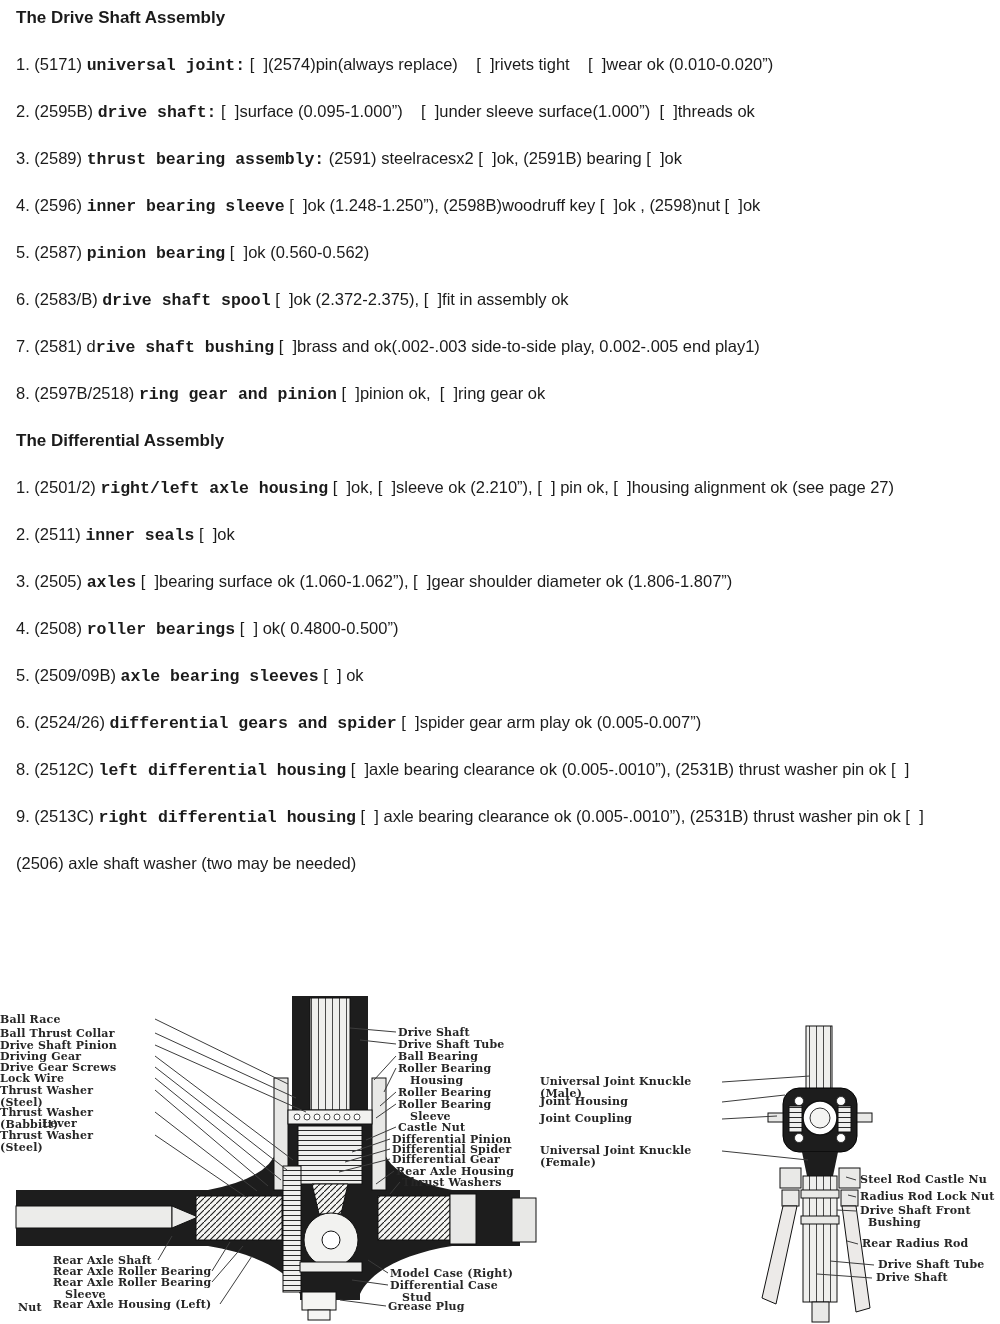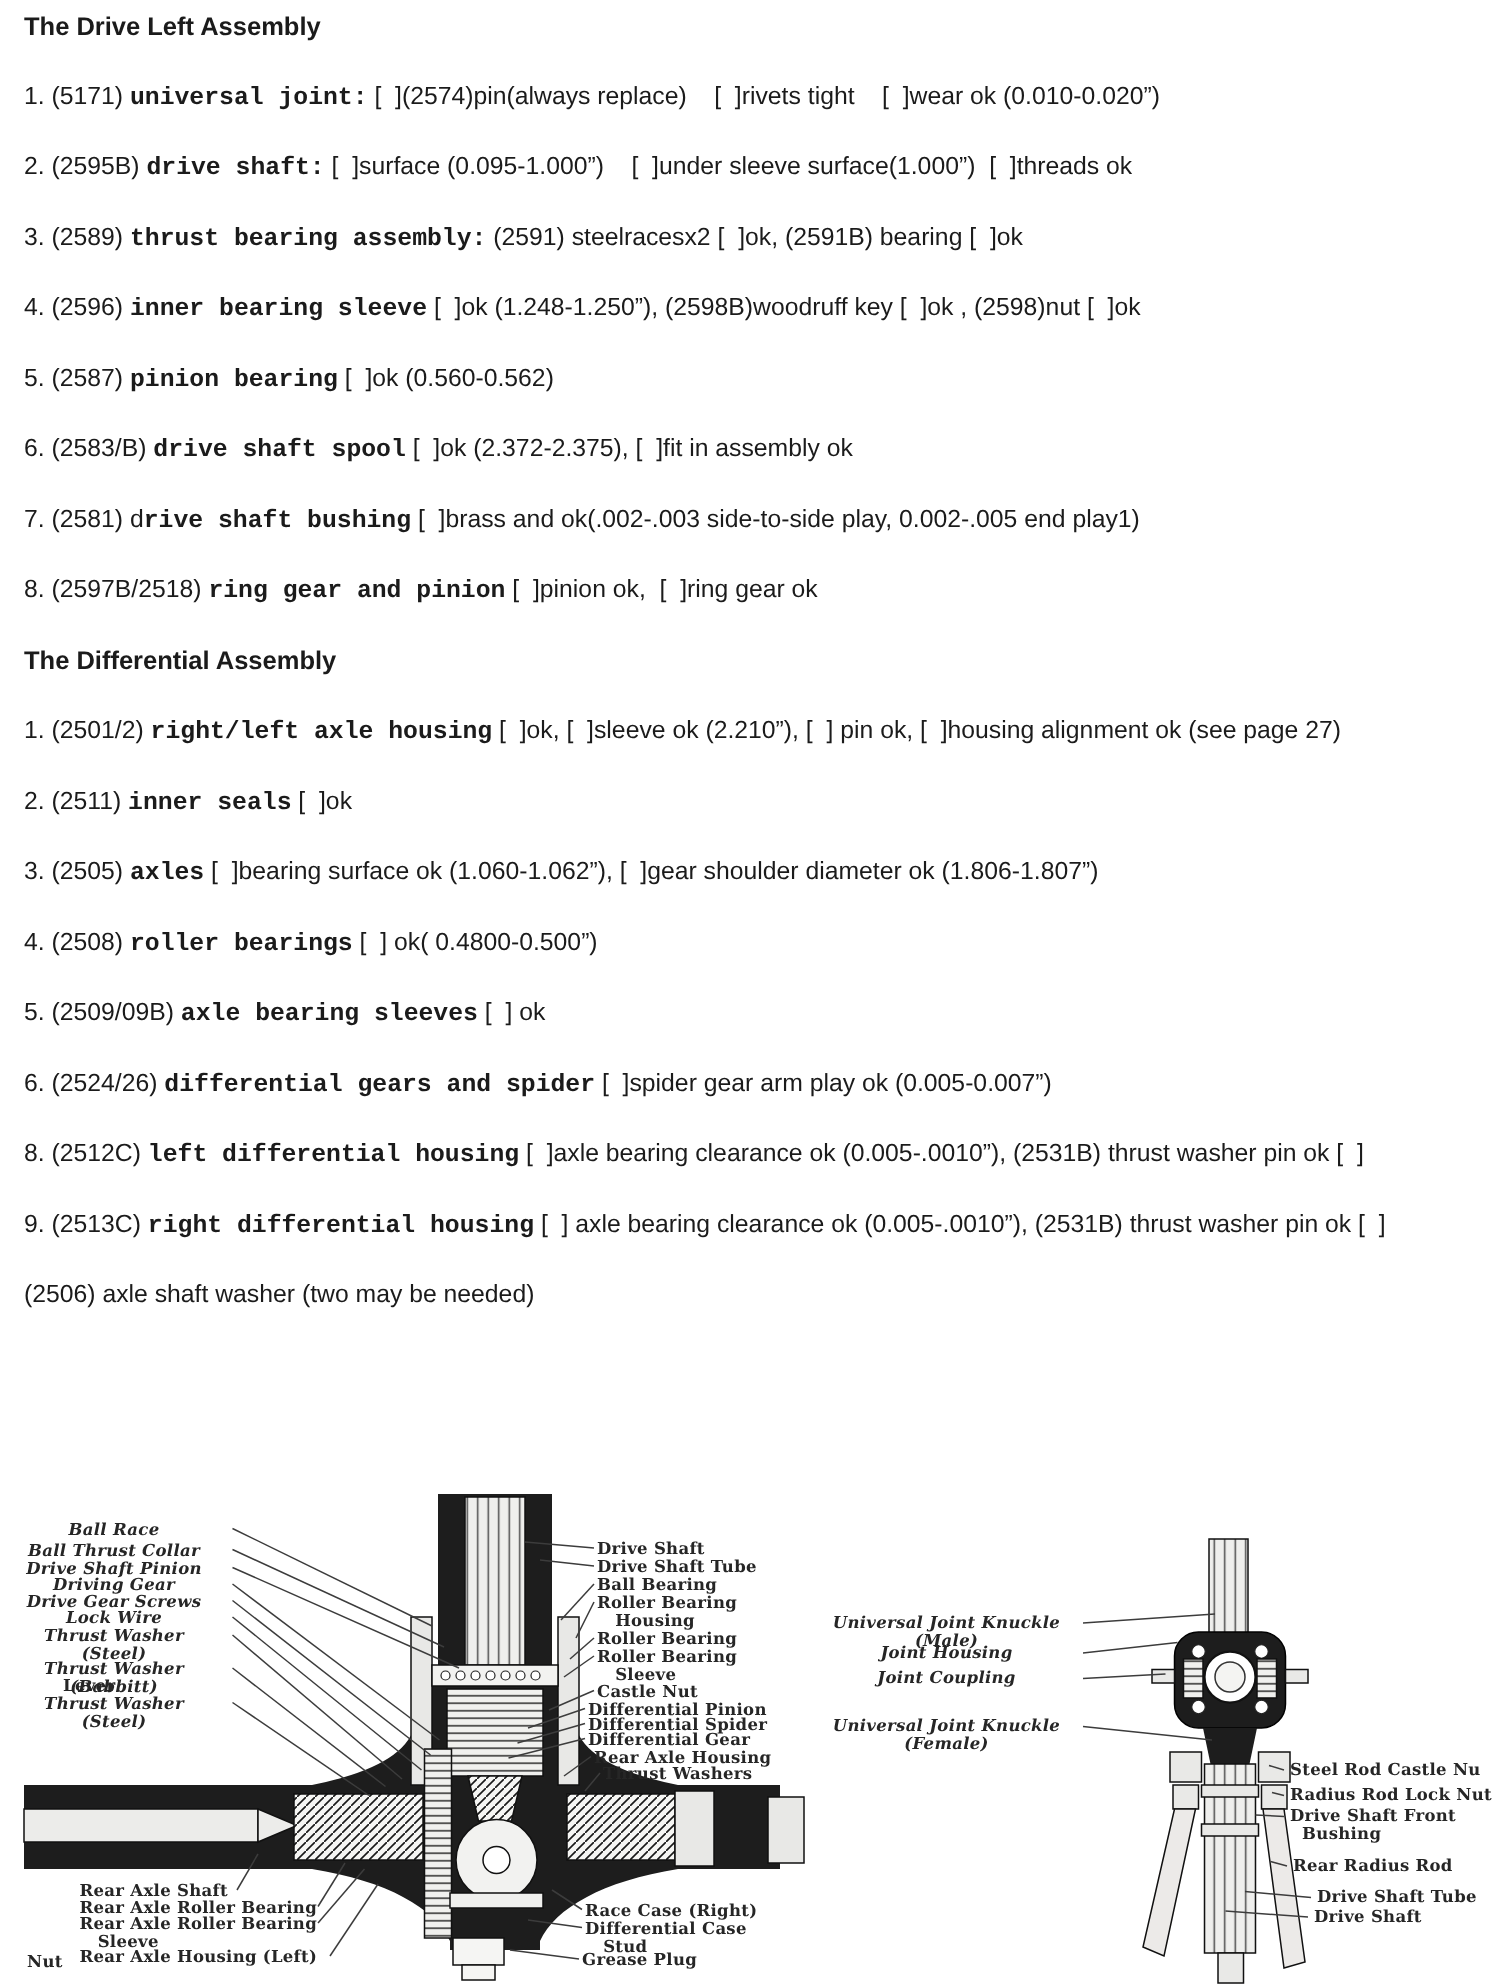--- a/index.html
+++ b/index.html
@@ -9,30 +9,30 @@
   .doc{position:absolute;left:16px;top:8px;width:968px;}
   .row{height:47px;font-size:16.5px;line-height:19px;white-space:pre-wrap;}
   .row.title{text-align:center;font-weight:700;font-size:17px;}
   .row.heading{font-weight:700;font-size:17px;}
   .row .b{font-weight:700;font-family:Liberation Mono, monospace;}
   
   .diagram{position:absolute;}
   .diagram svg{position:absolute;left:0;top:0;}
   .dlabel{position:absolute;font:700 11px/11.5px "DejaVu Serif",serif;color:#262626;
           letter-spacing:.2px;white-space:pre-wrap;pointer-events:none;}
-  .dlabel.ra{text-align:center;font-style:italic;}
+  .dlabel.ra{text-align:left;}
 </style>
 </head>
 <body>
 
 <div class="page">
 
   <main class="doc">
 
-    <div class="row heading">The Drive Left Assembly</div>
+    <div class="row heading">The Drive Shaft Assembly</div>
 
     <div class="row item"><span>1. (5171) </span><span class="b">universal joint:</span><span> [  ](2574)pin(always replace)    [  ]rivets tight    [  ]wear ok (0.010-0.020”)</span></div>
     <div class="row item"><span>2. (2595B) </span><span class="b">drive shaft:</span><span> [  ]surface (0.095-1.000”)    [  ]under sleeve surface(1.000”)  [  ]threads ok</span></div>
     <div class="row item"><span>3. (2589) </span><span class="b">thrust bearing assembly:</span><span> (2591) steelracesx2 [  ]ok, (2591B) bearing [  ]ok</span></div>
     <div class="row item"><span>4. (2596) </span><span class="b">inner bearing sleeve</span><span> [  ]ok (1.248-1.250”), (2598B)woodruff key [  ]ok , (2598)nut [  ]ok</span></div>
     <div class="row item"><span>5. (2587) </span><span class="b">pinion bearing</span><span> [  ]ok (0.560-0.562)</span></div>
     <div class="row item"><span>6. (2583/B) </span><span class="b">drive shaft spool</span><span> [  ]ok (2.372-2.375), [  ]fit in assembly ok</span></div>
     <div class="row item"><span>7. (2581) d</span><span class="b">rive shaft bushing</span><span> [  ]brass and ok(.002-.003 side-to-side play, 0.002-.005 end play1)</span></div>
     <div class="row item"><span>8. (2597B/2518) </span><span class="b">ring gear and pinion</span><span> [  ]pinion ok,  [  ]ring gear ok</span></div>
 
@@ -162,21 +162,21 @@
     <span class="dlabel" style="left:398px;top:99px">Roller Bearing</span>
     <span class="dlabel" style="left:398px;top:111px">Roller Bearing
    Sleeve</span>
     <span class="dlabel" style="left:398px;top:134px">Castle Nut</span>
     <span class="dlabel" style="left:392px;top:146px">Differential Pinion</span>
     <span class="dlabel" style="left:392px;top:156px">Differential Spider</span>
     <span class="dlabel" style="left:392px;top:166px">Differential Gear</span>
     <span class="dlabel" style="left:396px;top:178px">Rear Axle Housing</span>
     <span class="dlabel" style="left:402px;top:189px">Thrust Washers</span>
 
-    <span class="dlabel" style="left:390px;top:280px">Race Case (Right)</span>
+    <span class="dlabel" style="left:390px;top:280px">Model Case (Right)</span>
     <span class="dlabel" style="left:390px;top:292px">Differential Case
    Stud</span>
     <span class="dlabel" style="left:388px;top:313px">Grease Plug</span>
   </section>
 
   <section class="diagram" style="left:540px;top:1020px;width:460px;height:304px;">
     <svg width="460" height="304" viewBox="0 0 460 304">
       <defs>
         <pattern id="r-hl" width="8" height="5" patternUnits="userSpaceOnUse">
           <rect width="8" height="5" fill="#f0f0ee"></rect>

